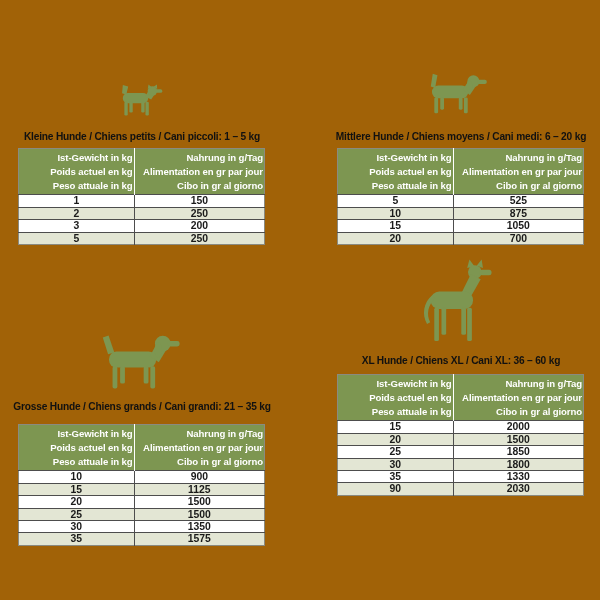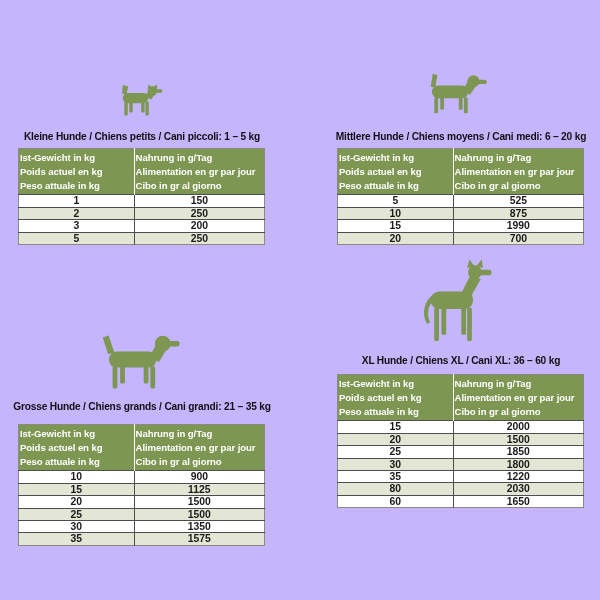--- a/index.html
+++ b/index.html
@@ -2,21 +2,21 @@
 <html style="--accent_green: #7d9651; --header_text: #ffffff; --row_alt: #e3e6d4; --row_line: #4d4d4d; --outer_border: #8a8a80; --body_text: #1a1a1a;"><head>
 <meta charset="utf-8">
 <style>
   html,body{margin:0;padding:0;}
   body{
     width:600px;height:600px;background:#ffffff;
     font-family:"Liberation Sans", sans-serif;
     position:relative;overflow:hidden;
     -webkit-font-smoothing:antialiased;
   }
-  .canvas{position:absolute;inset:0;background:#c4b5fd;}
+  .canvas{position:absolute;inset:0;background:#a16207;}
 
   .dog{position:absolute;}
   .dog svg{display:block;width:100%;height:100%;}
   .dog-small {left:119px;top:84px;width:46px;height:34px;}
   .dog-medium{left:428px;top:72px;width:60px;height:43px;}
   .dog-large {left:101px;top:331px;width:80px;height:59px;}
   .dog-xl    {left:417px;top:259px;width:76px;height:83px;}
 
   .section-title{
     position:absolute;width:280px;text-align:center;
@@ -38,21 +38,21 @@
   .table-3{left:18px;top:424px;}
   .table-4{left:337px;top:374px;}
 
   table.feeding col.c1{width:47%;}
   table.feeding col.c2{width:53%;}
 
   table.feeding th{
     background:var(--accent_green,#7d9651);
     color:var(--header_text,#ffffff);
     font-size:9.6px;font-weight:bold;line-height:13.8px;
-    padding:2px 1px;text-align:left;letter-spacing:-0.1px;
+    padding:2px 1px;text-align:right;letter-spacing:-0.1px;
   }
   table.feeding th:first-child{border-right:1px solid #ffffff;}
 
   table.feeding td{
     font-size:10.4px;font-weight:bold;color:var(--body_text,#1a1a1a);
     text-align:center;height:11.4px;line-height:11.4px;padding:0;
     background:#ffffff;
   }
   table.feeding tbody tr{border-top:1px solid var(--row_line,#4d4d4d);}
   table.feeding td:first-child{border-right:1px solid var(--row_line,#4d4d4d);}
@@ -156,21 +156,21 @@
         <tr>
           <td>5</td>
           <td>525</td>
         </tr>
         <tr>
           <td>10</td>
           <td>875</td>
         </tr>
         <tr>
           <td>15</td>
-          <td>1990</td>
+          <td>1050</td>
         </tr>
         <tr>
           <td>20</td>
           <td>700</td>
         </tr>
       </tbody>
     </table>
 
   <div class="dog dog-large">
     <svg viewBox="0 0 90 66" xmlns="http://www.w3.org/2000/svg" fill="#7d9651">
@@ -281,26 +281,22 @@
         <tr>
           <td>25</td>
           <td>1850</td>
         </tr>
         <tr>
           <td>30</td>
           <td>1800</td>
         </tr>
         <tr>
           <td>35</td>
-          <td>1220</td>
-        </tr>
-        <tr>
-          <td>80</td>
+          <td>1330</td>
+        </tr>
+        <tr>
+          <td>90</td>
           <td>2030</td>
-        </tr>
-        <tr>
-          <td>60</td>
-          <td>1650</td>
         </tr>
       </tbody>
     </table>
 
 </div>
 
 </body></html>

